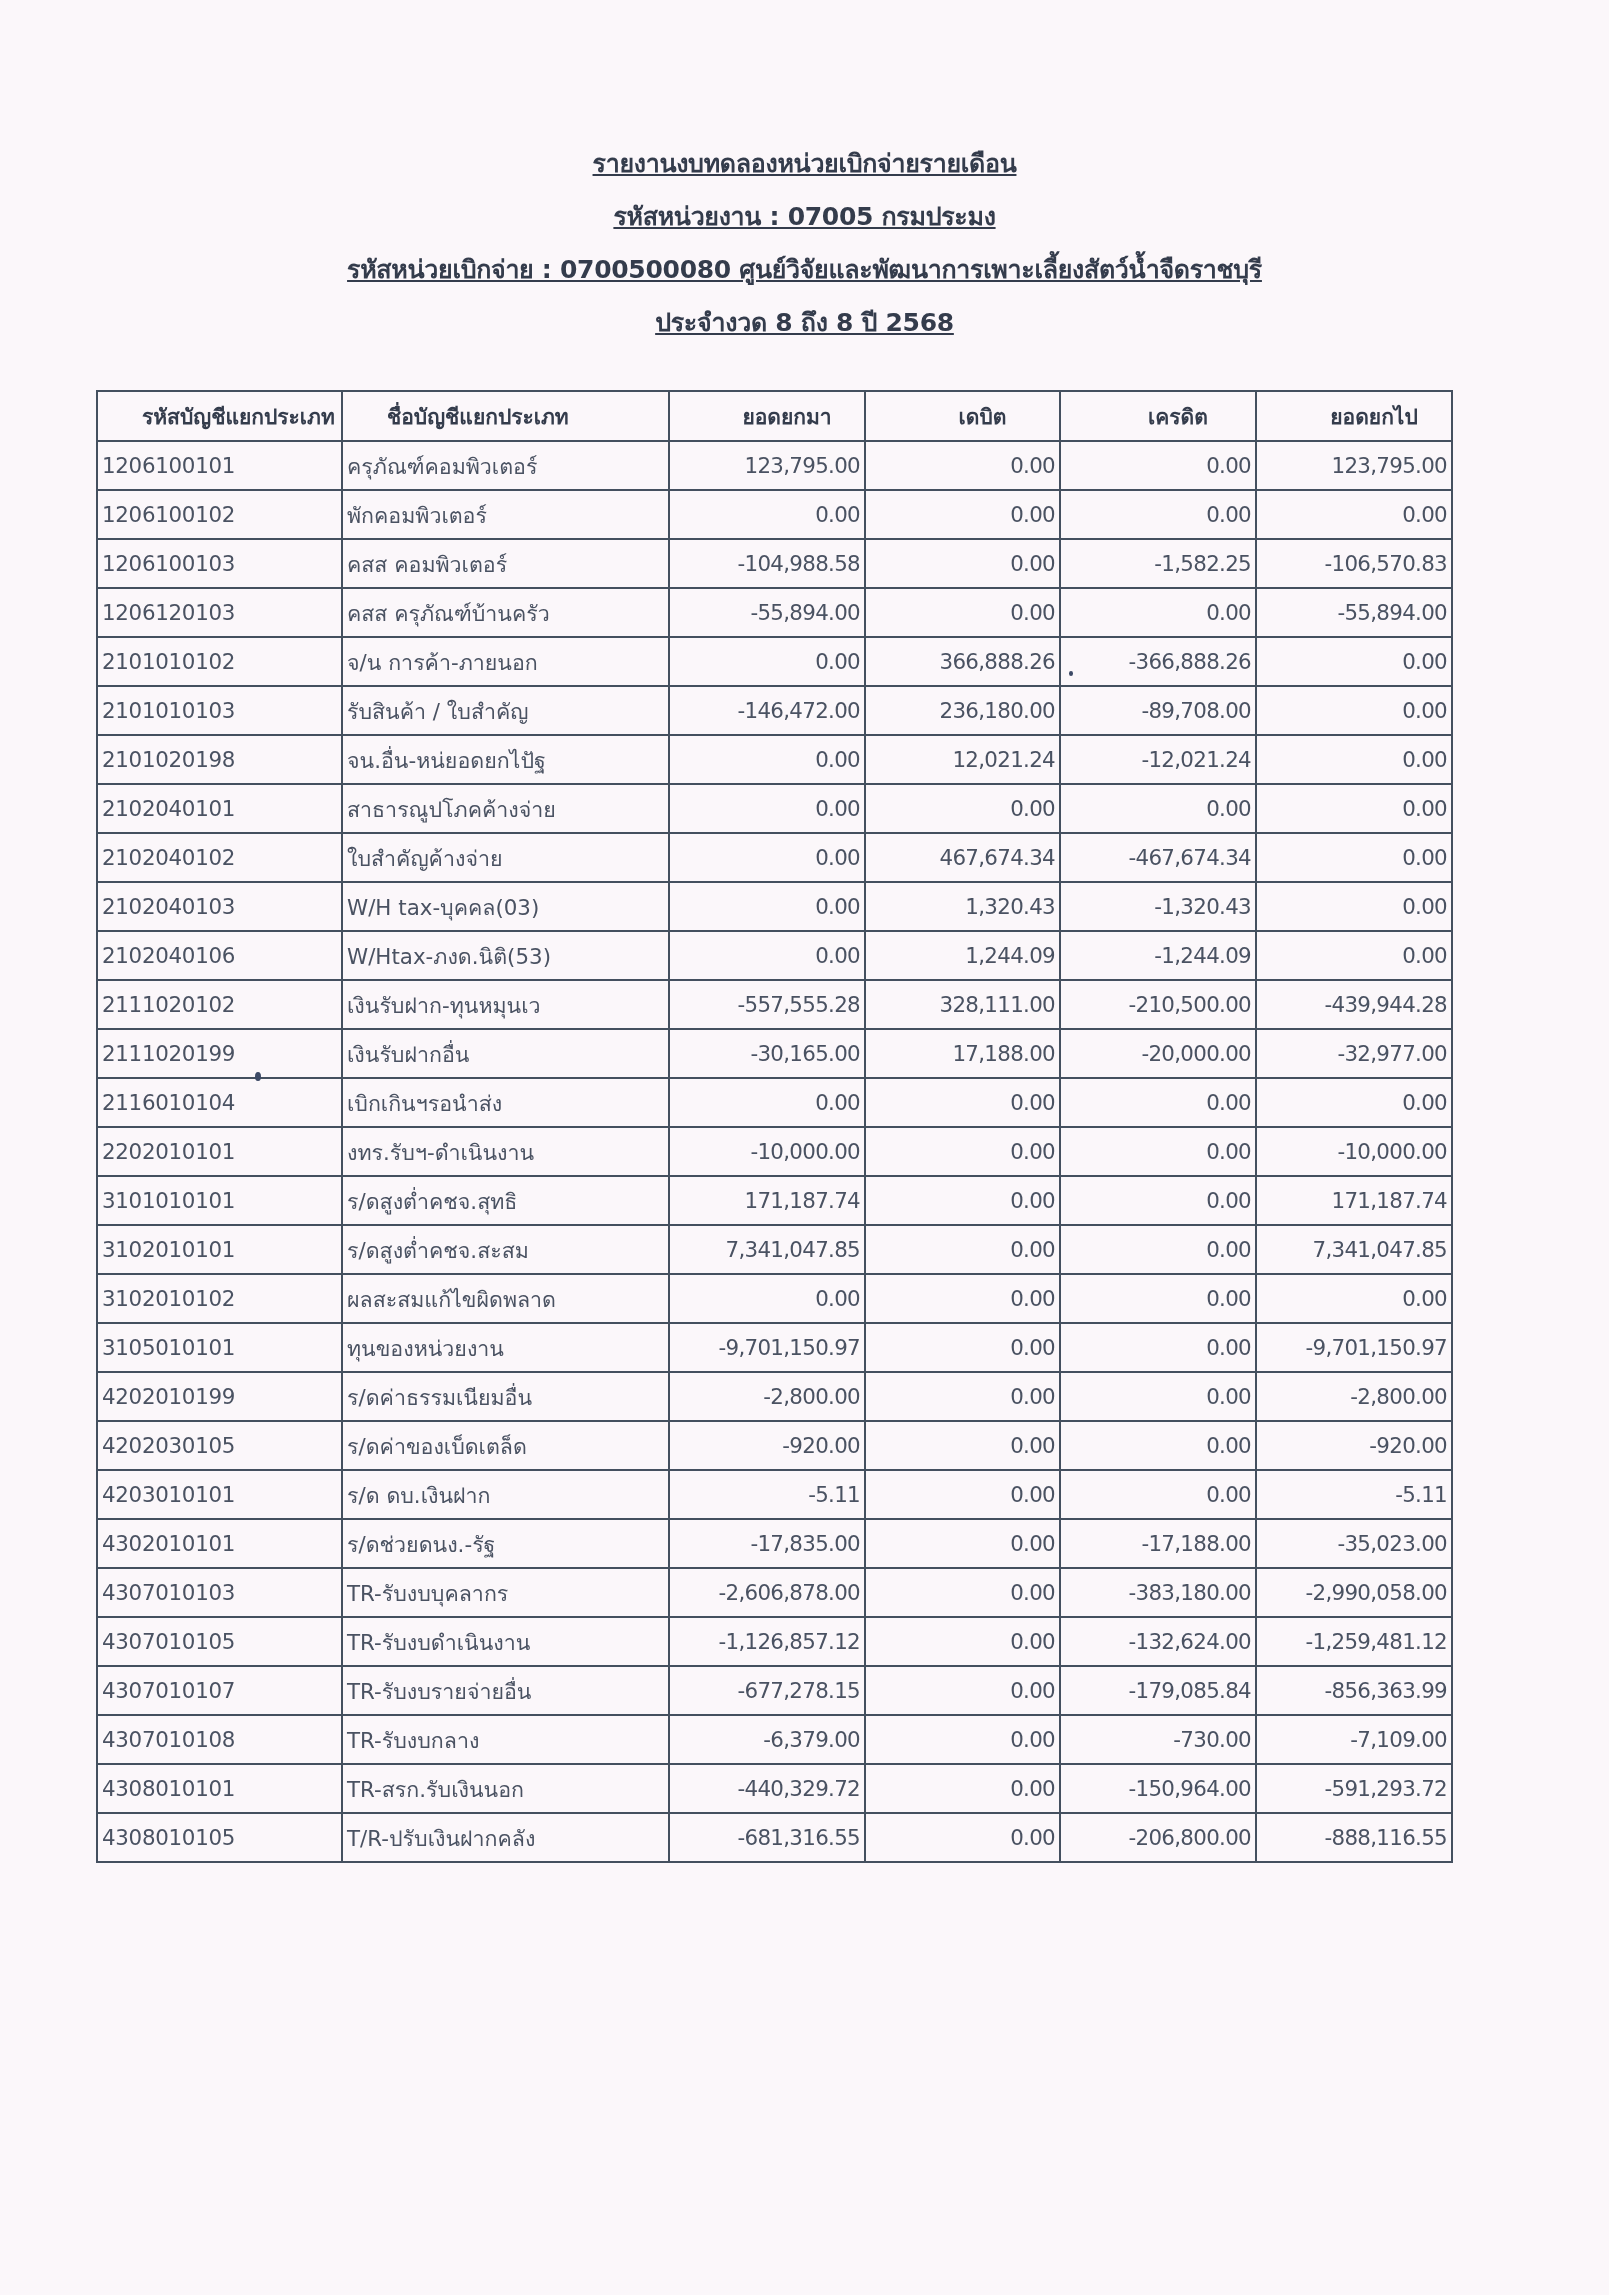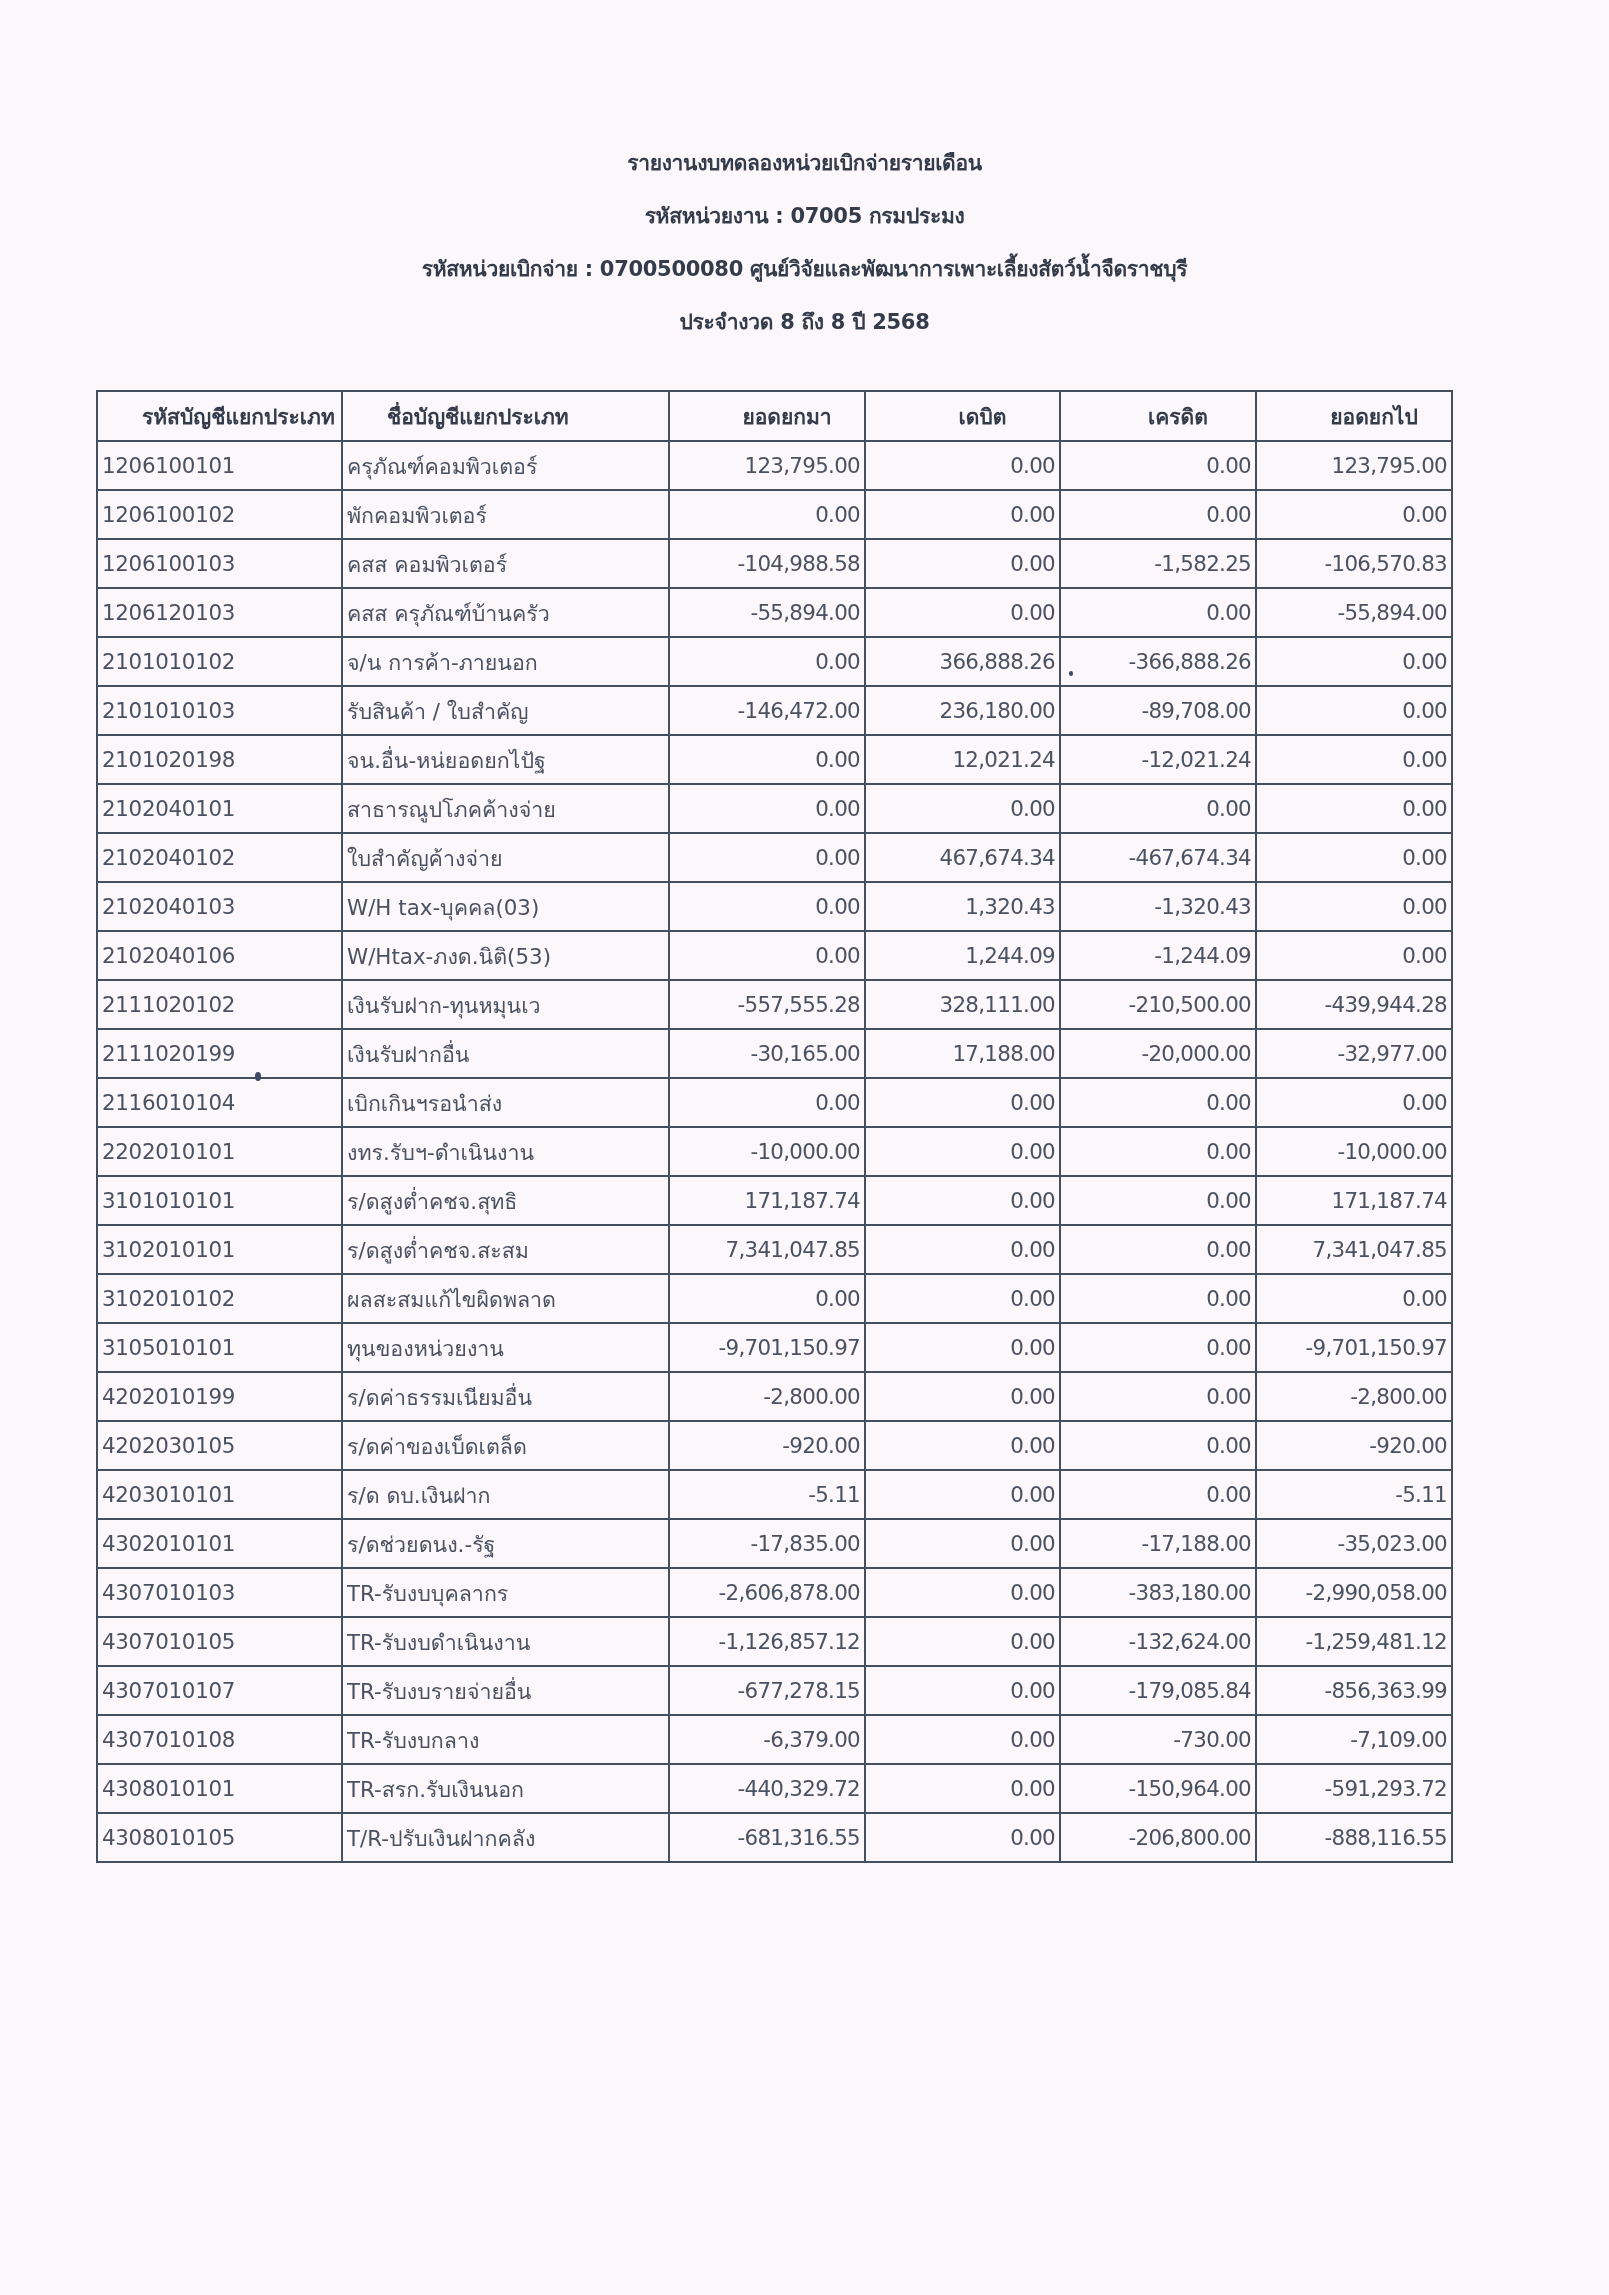--- a/index.html
+++ b/index.html
@@ -9,23 +9,24 @@
       font-family: "DejaVu Sans", "Liberation Sans", sans-serif;
       color: #3a4455;
       position: relative;
       overflow: hidden;
     }
     .header {
       position: absolute; left: 0; right: 0; top: 137px;
       text-align: center;
     }
     .header .line {
-      font-weight: bold; font-size: 21px; color: #343c4c;
+      font-weight: bold; font-size: 25px; color: #343c4c;
       line-height: 53px; height: 53px;
       letter-spacing: -0.3px;
+      text-decoration: underline;
     }
     table.ledger {
       position: absolute; left: 96px; top: 390px;
       border-collapse: collapse;
       table-layout: fixed;
       width: 1355px;
     }
     table.ledger th, table.ledger td {
       border: 2.7px solid #44505f;
       font-size: 21.4px;

